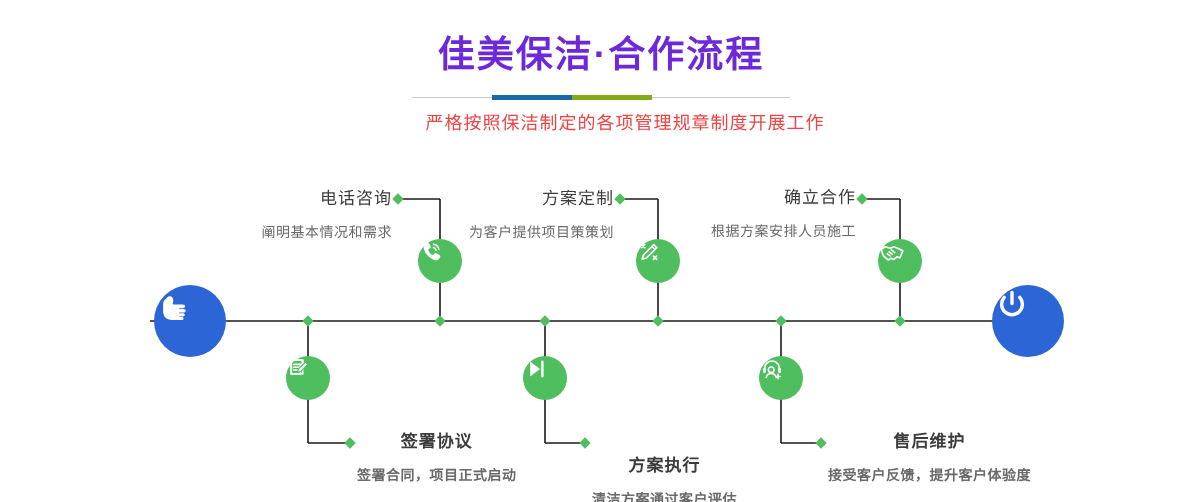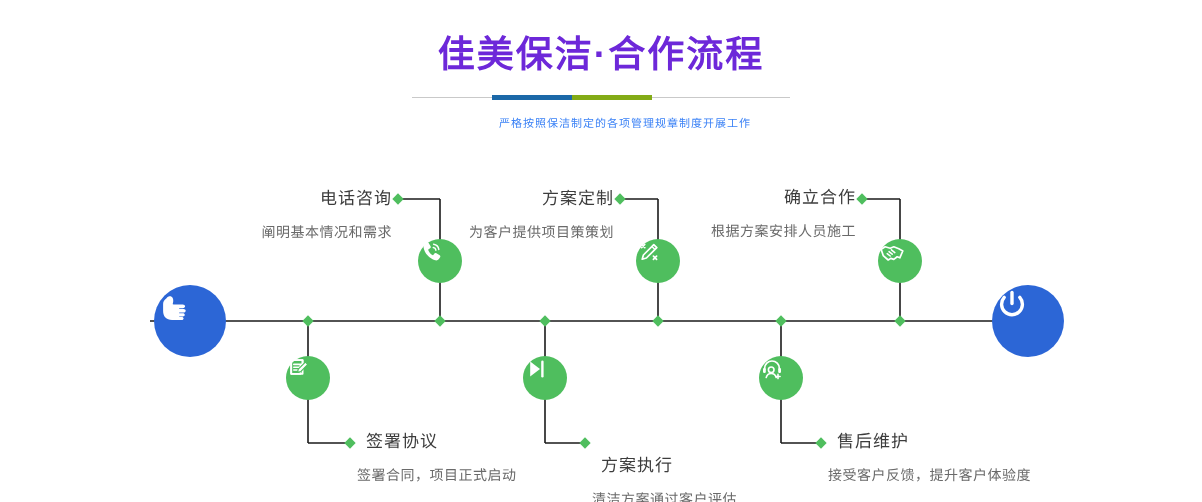--- a/index.html
+++ b/index.html
@@ -62,23 +62,23 @@
   .divider .seg-green {
     position: absolute;
     left: 160px;
     top: 0;
     width: 80px;
     height: 5px;
     background: #83ab16;
   }
   .subtitle {
     margin-top: 13px;
-    font-size: 11px;
+    font-size: 18px;
     line-height: 20px;
-    color: #3b82f6;
+    color: #ef4444;
     letter-spacing: 1px;
     white-space: nowrap;
     margin-left: 48px;
   }
 
   
   .flow {
     position: absolute;
     left: 0;
     top: 0;
@@ -121,31 +121,30 @@
   
   .label {
     position: absolute;
     white-space: nowrap;
   }
   .label .label-title {
     font-size: 17px;
     line-height: 22px;
     color: #3c3c3c;
     letter-spacing: 1px;
-    padding-left: 9px;
   }
   .label .label-desc {
     font-size: 14px;
     line-height: 20px;
     color: #6a6a6a;
     margin-top: 12px;
     letter-spacing: 0.5px;
   }
   .label.top    { text-align: right; }
-  .label.bottom { text-align: left; }
+  .label.bottom { text-align: center; font-weight: bold; }
 </style>
 </head>
 <body>
 
 <div class="page">
 
   <div class="header">
     <div class="title">佳美保洁·合作流程</div>
     <div class="divider">
       <div class="rule"></div>

